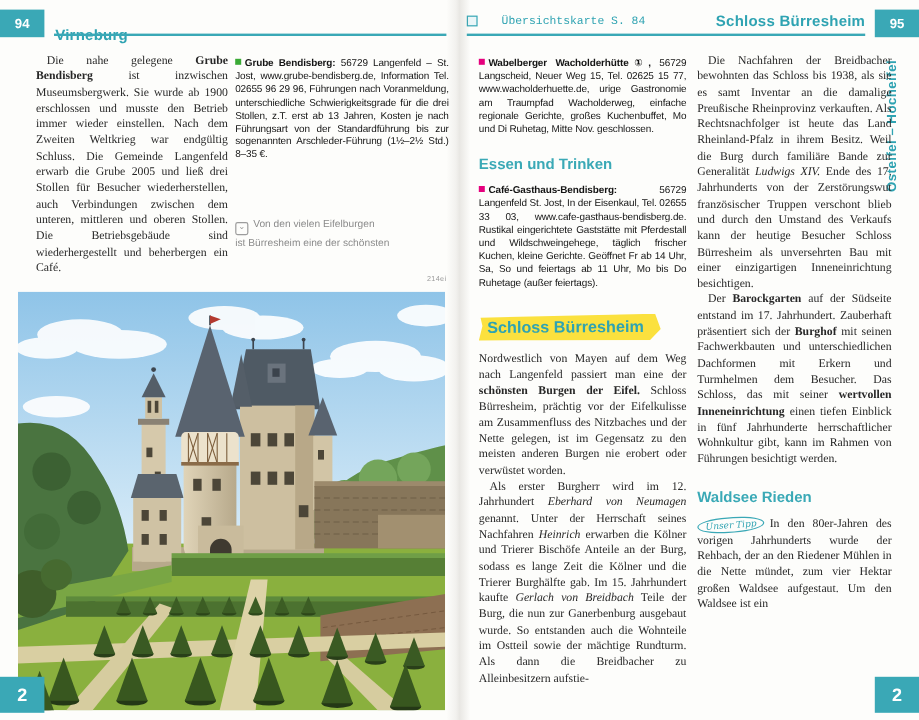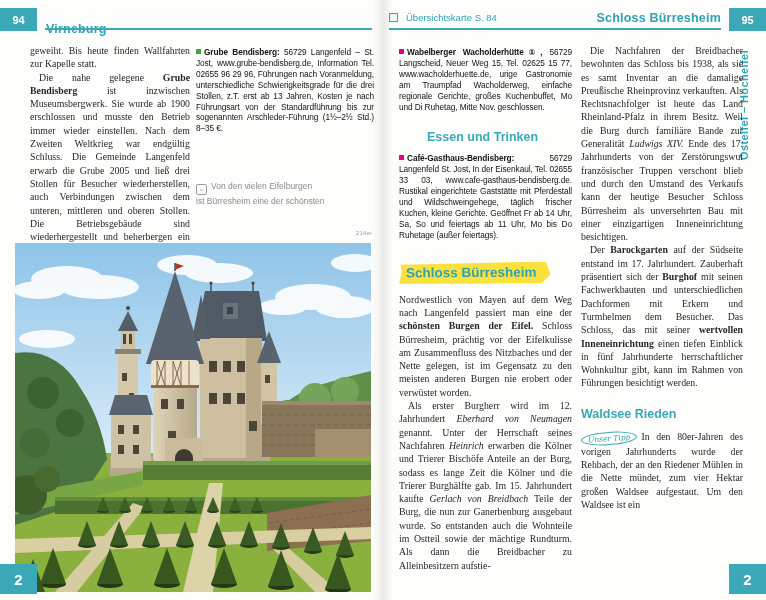--- a/index.html
+++ b/index.html
@@ -5,21 +5,21 @@
   html,body{margin:0;padding:0;background:#ffffff;}
   .spread{position:relative;width:766px;height:600px;background:#fdfdfb;overflow:hidden;
           font-family:"Liberation Sans","DejaVu Sans",sans-serif;}
 
   
   .numbox{position:absolute;width:37px;height:23px;background:#3aa8b6;color:#fff;
           display:flex;align-items:center;justify-content:center;
           font-weight:700;font-size:11px;}
   .hdr-title{position:absolute;color:#2fa3b2;font-weight:700;font-size:12.5px;letter-spacing:.2px;}
   .hdr-rule{position:absolute;height:2px;background:#3aa8b6;}
-  .map-ref{position:absolute;color:#2fa3b2;font-size:9.5px;display:flex;align-items:center;gap:8px;}
+  .map-ref{position:absolute;color:#2fa3b2;font-size:9.5px;display:flex;align-items:center;gap:20px;font-family:Liberation Mono, monospace;}
   .map-ref-icon{display:inline-block;width:7px;height:7px;border:1.4px solid #3aa8b6;background:#eaf6f8;}
   .side-tab{position:absolute;color:#2fa3b2;font-weight:700;font-size:11px;letter-spacing:.4px;
             writing-mode:vertical-rl;transform:rotate(180deg);text-align:right;}
 
   
   .col{position:absolute;}
   .body-p{font-family:"Liberation Serif","DejaVu Serif",serif;font-size:9.8px;line-height:13.3px;
           color:#272727;text-align:justify;margin:0;}
   .ind{text-indent:9px;}
   .info{font-size:8.3px;line-height:10.9px;color:#141414;text-align:justify;margin:0;
@@ -65,21 +65,20 @@
   <div class="map-ref" style="left:389px;top:12px;">
     <span class="map-ref-icon"></span>
     <span>Übersichtskarte S. 84</span>
   </div>
   <div class="hdr-title" style="left:500px;top:11px;width:221px;text-align:right;">Schloss Bürresheim</div>
   <div class="hdr-rule" style="left:389px;top:28px;width:332px;"></div>
   <div class="numbox" style="left:729px;top:8px;">95</div>
   <div class="side-tab" style="left:738px;top:50px;height:148px;">Osteifel – Hocheifel</div>
 
   <div class="col" style="left:30px;top:44px;width:160px;">
-    <p class="body-p"><span>geweiht. Bis heute finden Wallfahrten zur Kapelle statt.</span></p>
     <p class="body-p ind"><span>Die nahe gelegene </span><span class="b">Grube Bendisberg</span><span> ist inzwischen Museumsbergwerk. Sie wurde ab 1900 erschlossen und musste den Betrieb immer wieder einstellen. Nach dem Zweiten Weltkrieg war endgültig Schluss. Die Gemeinde Langenfeld erwarb die Grube 2005 und ließ drei Stollen für Besucher wiederherstellen, auch Verbindungen zwischen dem unteren, mittleren und oberen Stollen. Die Betriebsgebäude sind wiederhergestellt und beherbergen ein Café.</span></p>
   </div>
 
   <div class="col" style="left:196px;top:47px;width:178px;">
     <p class="info">
       <span class="bullet green"></span><span><span class="b">Grube Bendisberg:</span><span> 56729 Langenfeld – St. Jost, www.grube-bendisberg.de, Information Tel. 02655 96 29 96, Führungen nach Voranmeldung, unterschiedliche Schwierigkeitsgrade für die drei Stollen, z.T. erst ab 13 Jahren, Kosten je nach Führungsart von der Standardführung bis zur sogenannten Arschleder-Führung (1½–2½ Std.) 8–35 €.</span></span>
     </p>
     <div class="caption" style="margin-top:46px;">
       <span class="caption-icon">⌄</span><span>Von den vielen Eifelburgen</span><br>
       <span>ist Bürresheim eine der schönsten</span>
@@ -263,21 +262,21 @@
           <use href="#coneL" x="323" y="316"></use>
         <use href="#coneL" x="18" y="322"></use>
       </g>
     </svg>
   </div>
 
   <div class="col" style="left:399px;top:47px;width:173px;">
     <p class="info">
       <span class="bullet magenta"></span><span><span class="b">Wabelberger Wacholderhütte①,</span><span> 56729 Langscheid, Neuer Weg 15, Tel. 02625 15 77, www.wacholderhuette.de, urige Gastronomie am Traumpfad Wacholderweg, einfache regionale Gerichte, großes Kuchenbuffet, Mo und Di Ruhetag, Mitte Nov. geschlossen.</span></span>
     </p>
-    <h3 class="sec-heading" style="margin-top:18px;margin-left:28px;">Essen und Trinken</h3>
+    <h3 class="sec-heading" style="margin-top:18px;">Essen und Trinken</h3>
     <p class="info" style="margin-top:9px;">
       <span class="bullet magenta"></span><span><span class="b">Café-Gasthaus-Bendisberg:</span><span> 56729 Langenfeld St. Jost, In der Eisenkaul, Tel. 02655 33 03, www.cafe-gasthaus-bendisberg.de. Rustikal eingerichtete Gaststätte mit Pferdestall und Wildschweingehege, täglich frischer Kuchen, kleine Gerichte. Geöffnet Fr ab 14 Uhr, Sa, So und feiertags ab 11 Uhr, Mo bis Do Ruhetage (außer feiertags).</span></span>
     </p>
     <div style="margin-top:21px;">
       <span class="hl-heading">Schloss Bürresheim</span>
     </div>
     <p class="body-p" style="margin-top:9px;"><span>Nordwestlich von Mayen auf dem Weg nach Langenfeld passiert man eine der </span><span class="b">schönsten Burgen der Eifel.</span><span> Schloss Bürresheim, prächtig vor der Eifelkulisse am Zusammenfluss des Nitzbaches und der Nette gelegen, ist im Gegensatz zu den meisten anderen Burgen nie erobert oder verwüstet worden.</span></p>
     <p class="body-p ind"><span>Als erster Burgherr wird im 12. Jahrhundert </span><span class="i">Eberhard von Neumagen</span><span> genannt. Unter der Herrschaft seines Nachfahren </span><span class="i">Heinrich</span><span> erwarben die Kölner und Trierer Bischöfe Anteile an der Burg, sodass es lange Zeit die Kölner und die Trierer Burghälfte gab. Im 15. Jahrhundert kaufte </span><span class="i">Gerlach von Breidbach</span><span> Teile der Burg, die nun zur Ganerbenburg ausgebaut wurde. So entstanden auch die Wohnteile im Ostteil sowie der mächtige Rundturm. Als dann die Breidbacher zu Alleinbesitzern aufstie-</span></p>
   </div>
 

